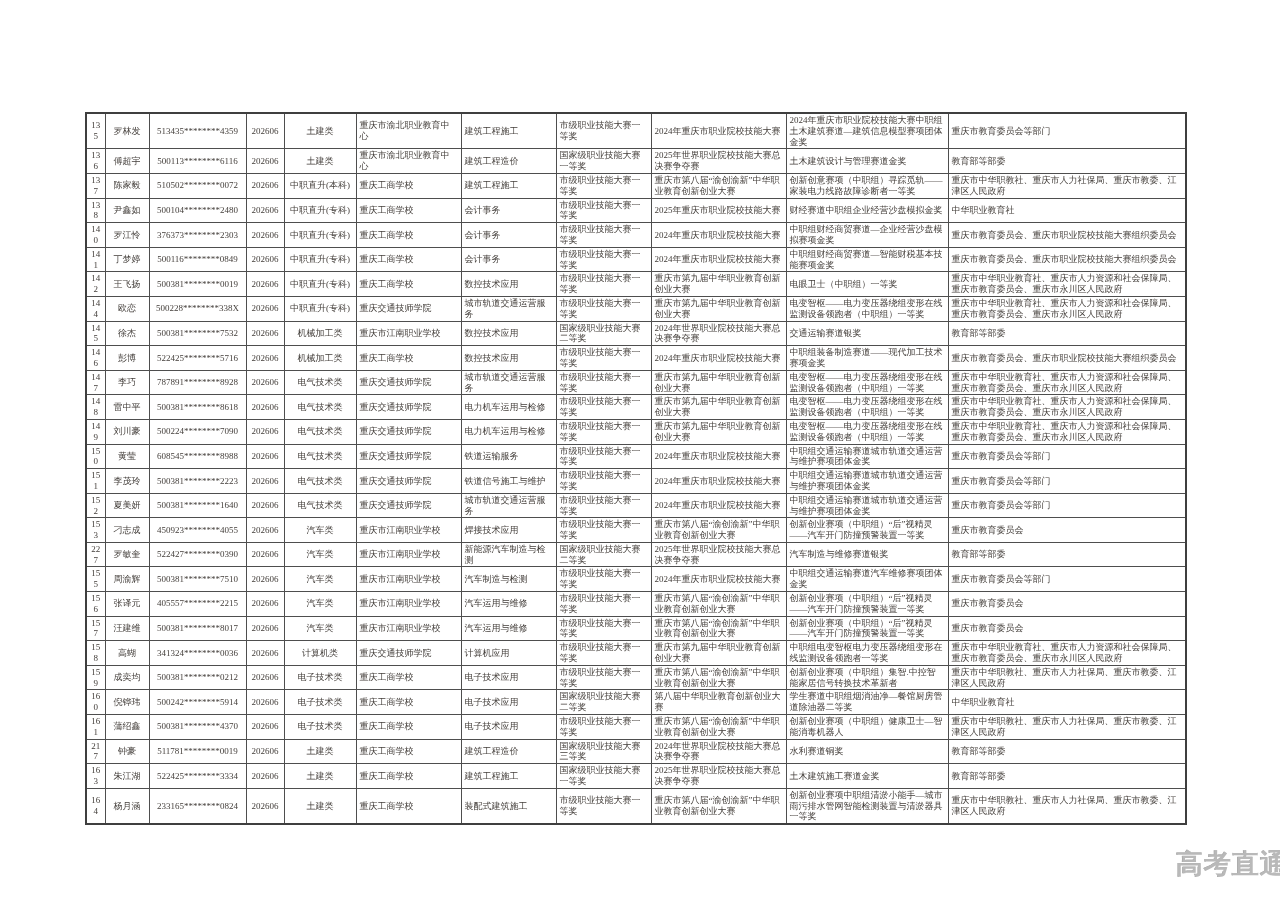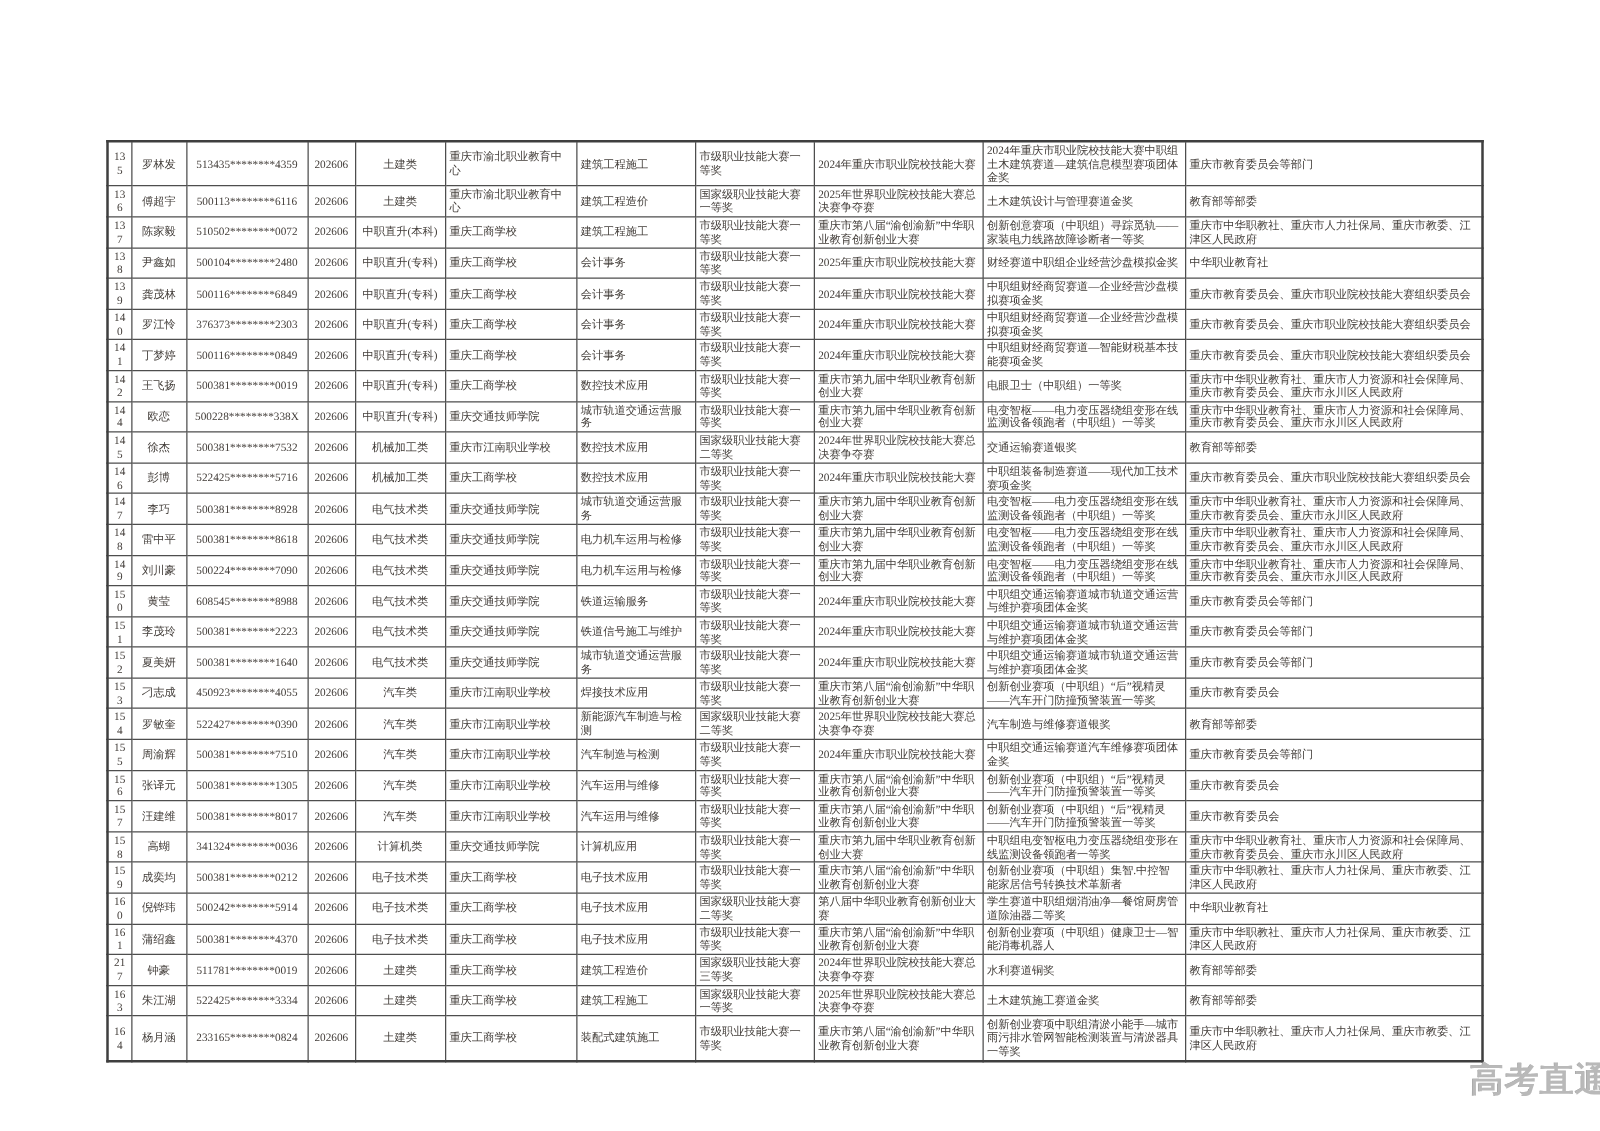--- a/index.html
+++ b/index.html
@@ -96,33 +96,20 @@
           <td class="col-code">202606</td>
           <td class="col-category">中职直升(专科)</td>
           <td class="col-school">重庆工商学校</td>
           <td class="col-major">会计事务</td>
           <td class="col-level">市级职业技能大赛一等奖</td>
           <td class="col-competition">2025年重庆市职业院校技能大赛</td>
           <td class="col-award">财经赛道中职组企业经营沙盘模拟金奖</td>
           <td class="col-organizer">中华职业教育社</td>
         </tr>
         <tr>
-          <td class="col-no">139</td>
-          <td class="col-name">龚茂林</td>
-          <td class="col-id">500116********6849</td>
-          <td class="col-code">202606</td>
-          <td class="col-category">中职直升(专科)</td>
-          <td class="col-school">重庆工商学校</td>
-          <td class="col-major">会计事务</td>
-          <td class="col-level">市级职业技能大赛一等奖</td>
-          <td class="col-competition">2024年重庆市职业院校技能大赛</td>
-          <td class="col-award">中职组财经商贸赛道—企业经营沙盘模拟赛项金奖</td>
-          <td class="col-organizer">重庆市教育委员会、重庆市职业院校技能大赛组织委员会</td>
-        </tr>
-        <tr>
           <td class="col-no">140</td>
           <td class="col-name">罗江怜</td>
           <td class="col-id">376373********2303</td>
           <td class="col-code">202606</td>
           <td class="col-category">中职直升(专科)</td>
           <td class="col-school">重庆工商学校</td>
           <td class="col-major">会计事务</td>
           <td class="col-level">市级职业技能大赛一等奖</td>
           <td class="col-competition">2024年重庆市职业院校技能大赛</td>
           <td class="col-award">中职组财经商贸赛道—企业经营沙盘模拟赛项金奖</td>
@@ -189,21 +176,21 @@
           <td class="col-school">重庆工商学校</td>
           <td class="col-major">数控技术应用</td>
           <td class="col-level">市级职业技能大赛一等奖</td>
           <td class="col-competition">2024年重庆市职业院校技能大赛</td>
           <td class="col-award">中职组装备制造赛道——现代加工技术赛项金奖</td>
           <td class="col-organizer">重庆市教育委员会、重庆市职业院校技能大赛组织委员会</td>
         </tr>
         <tr>
           <td class="col-no">147</td>
           <td class="col-name">李巧</td>
-          <td class="col-id">500381********8928</td>
+          <td class="col-id">787891********8928</td>
           <td class="col-code">202606</td>
           <td class="col-category">电气技术类</td>
           <td class="col-school">重庆交通技师学院</td>
           <td class="col-major">城市轨道交通运营服务</td>
           <td class="col-level">市级职业技能大赛一等奖</td>
           <td class="col-competition">重庆市第九届中华职业教育创新创业大赛</td>
           <td class="col-award">电变智枢——电力变压器绕组变形在线监测设备领跑者（中职组）一等奖</td>
           <td class="col-organizer">重庆市中华职业教育社、重庆市人力资源和社会保障局、重庆市教育委员会、重庆市永川区人民政府</td>
         </tr>
         <tr>
@@ -278,21 +265,21 @@
           <td class="col-code">202606</td>
           <td class="col-category">汽车类</td>
           <td class="col-school">重庆市江南职业学校</td>
           <td class="col-major">焊接技术应用</td>
           <td class="col-level">市级职业技能大赛一等奖</td>
           <td class="col-competition">重庆市第八届“渝创渝新”中华职业教育创新创业大赛</td>
           <td class="col-award">创新创业赛项（中职组）“后”视精灵——汽车开门防撞预警装置一等奖</td>
           <td class="col-organizer">重庆市教育委员会</td>
         </tr>
         <tr>
-          <td class="col-no">154</td>
+          <td class="col-no">227</td>
           <td class="col-name">罗敏奎</td>
           <td class="col-id">522427********0390</td>
           <td class="col-code">202606</td>
           <td class="col-category">汽车类</td>
           <td class="col-school">重庆市江南职业学校</td>
           <td class="col-major">新能源汽车制造与检测</td>
           <td class="col-level">国家级职业技能大赛二等奖</td>
           <td class="col-competition">2025年世界职业院校技能大赛总决赛争夺赛</td>
           <td class="col-award">汽车制造与维修赛道银奖</td>
           <td class="col-organizer">教育部等部委</td>
@@ -306,21 +293,21 @@
           <td class="col-school">重庆市江南职业学校</td>
           <td class="col-major">汽车制造与检测</td>
           <td class="col-level">市级职业技能大赛一等奖</td>
           <td class="col-competition">2024年重庆市职业院校技能大赛</td>
           <td class="col-award">中职组交通运输赛道汽车维修赛项团体金奖</td>
           <td class="col-organizer">重庆市教育委员会等部门</td>
         </tr>
         <tr>
           <td class="col-no">156</td>
           <td class="col-name">张译元</td>
-          <td class="col-id">500381********1305</td>
+          <td class="col-id">405557********2215</td>
           <td class="col-code">202606</td>
           <td class="col-category">汽车类</td>
           <td class="col-school">重庆市江南职业学校</td>
           <td class="col-major">汽车运用与维修</td>
           <td class="col-level">市级职业技能大赛一等奖</td>
           <td class="col-competition">重庆市第八届“渝创渝新”中华职业教育创新创业大赛</td>
           <td class="col-award">创新创业赛项（中职组）“后”视精灵——汽车开门防撞预警装置一等奖</td>
           <td class="col-organizer">重庆市教育委员会</td>
         </tr>
         <tr>

